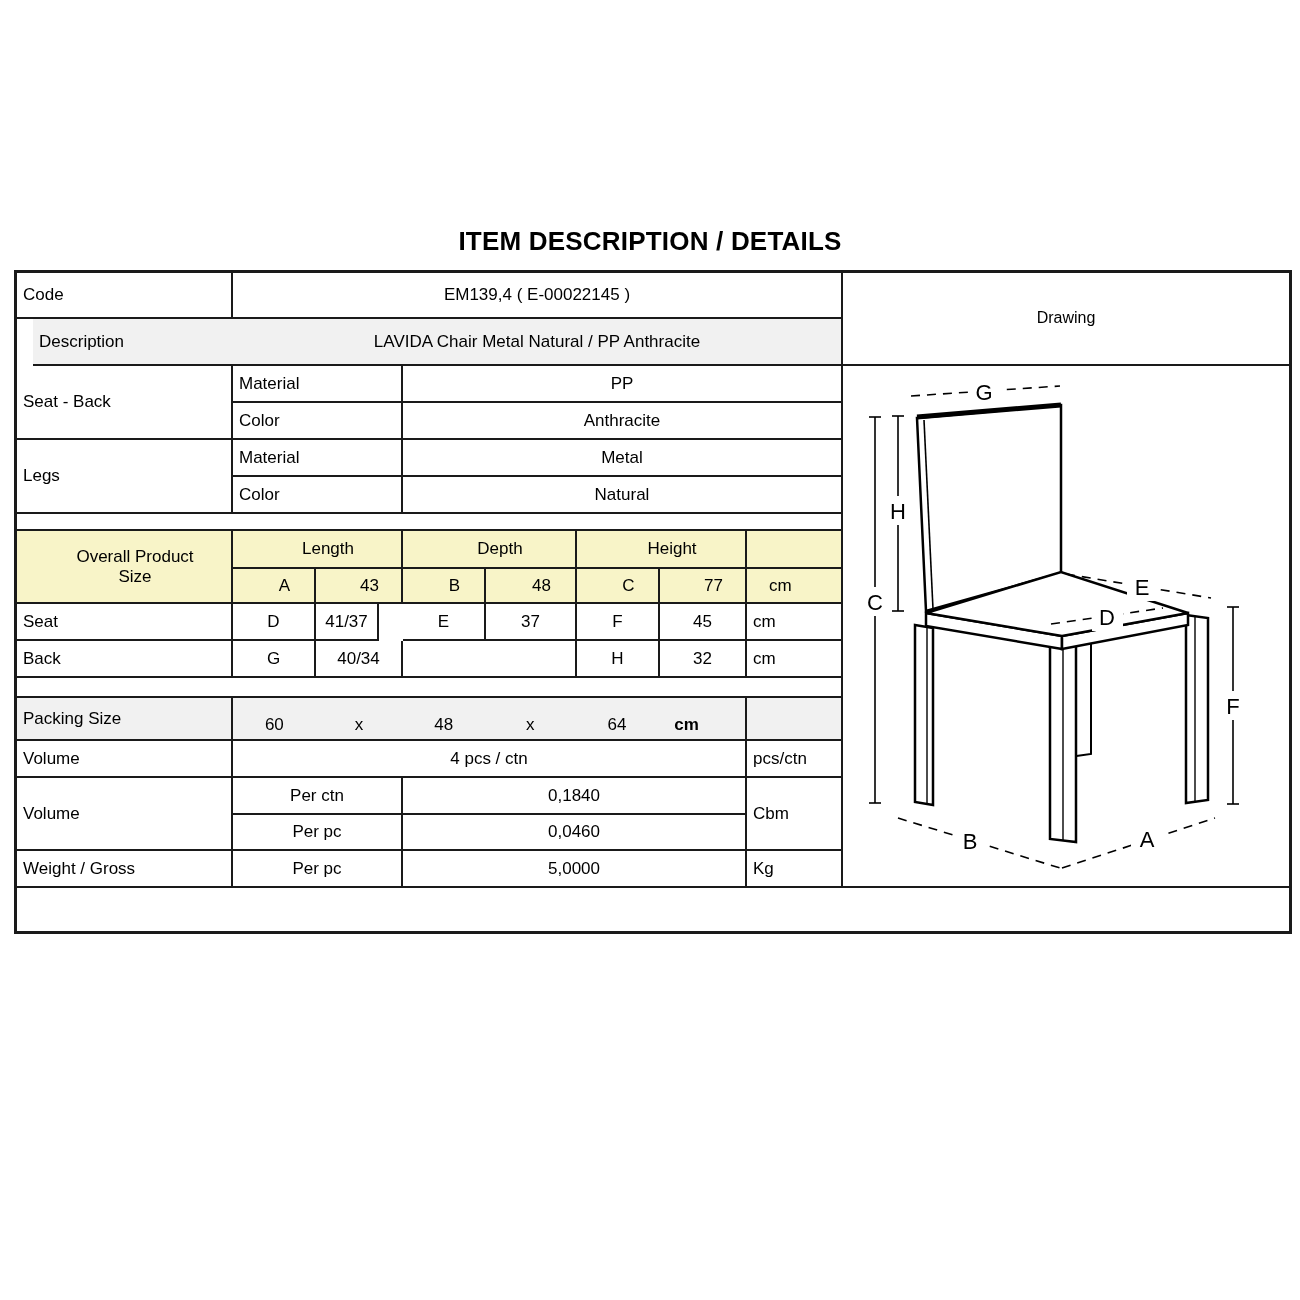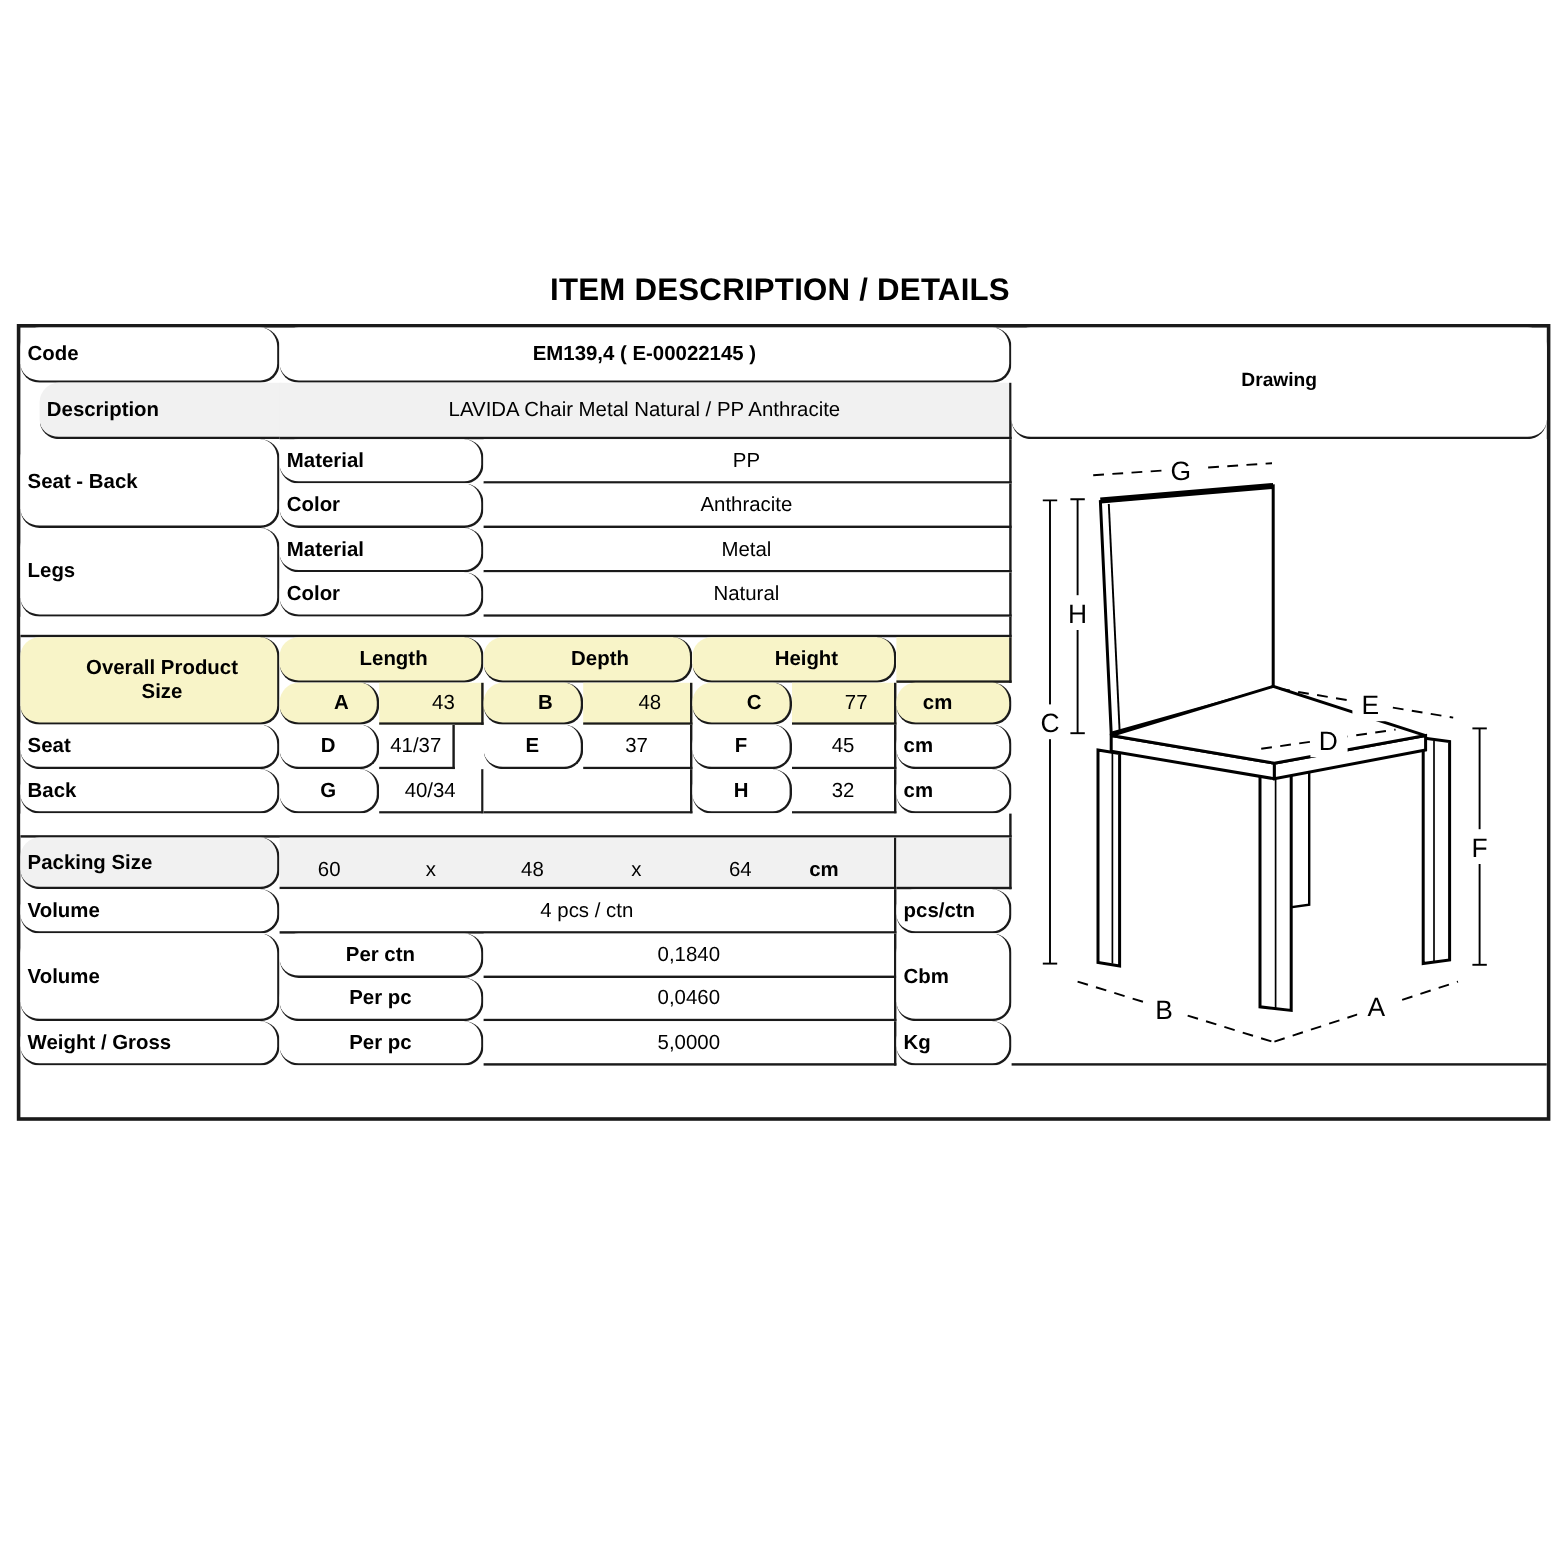--- a/index.html
+++ b/index.html
@@ -19,21 +19,21 @@
   }
   .spec-table{
     position:absolute;left:14px;top:270px;width:1278px;height:664px;
     border:3px solid var(--border);box-sizing:border-box;background:#fff;
   }
   .cell{
     position:absolute;display:flex;align-items:center;box-sizing:border-box;
     border-right:2px solid var(--border);border-bottom:2px solid var(--border);
     font-size:17px;line-height:1.15;background:#fff;overflow:hidden;
   }
-  .b{font-weight:bold;border-radius:16px;}
+  .b{font-weight:normal;}
   .ctr{justify-content:center;text-align:right;}
   .lft{padding-left:6px;justify-content:flex-start;text-align:left;}
   .nr{border-right:none;}
   .nb{border-bottom:none;}
   .gray{background:var(--gray);}
   .yellow{background:var(--yellow);padding-left:22px;}
   .twolines{flex-direction:column;justify-content:center;}
   .packvals{padding:0;}
   .packvals span{display:inline-block;text-align:center;margin-top:12px;}
   .pv1{width:83px;} .pv2{width:87px;} .pv3{width:83px;}

